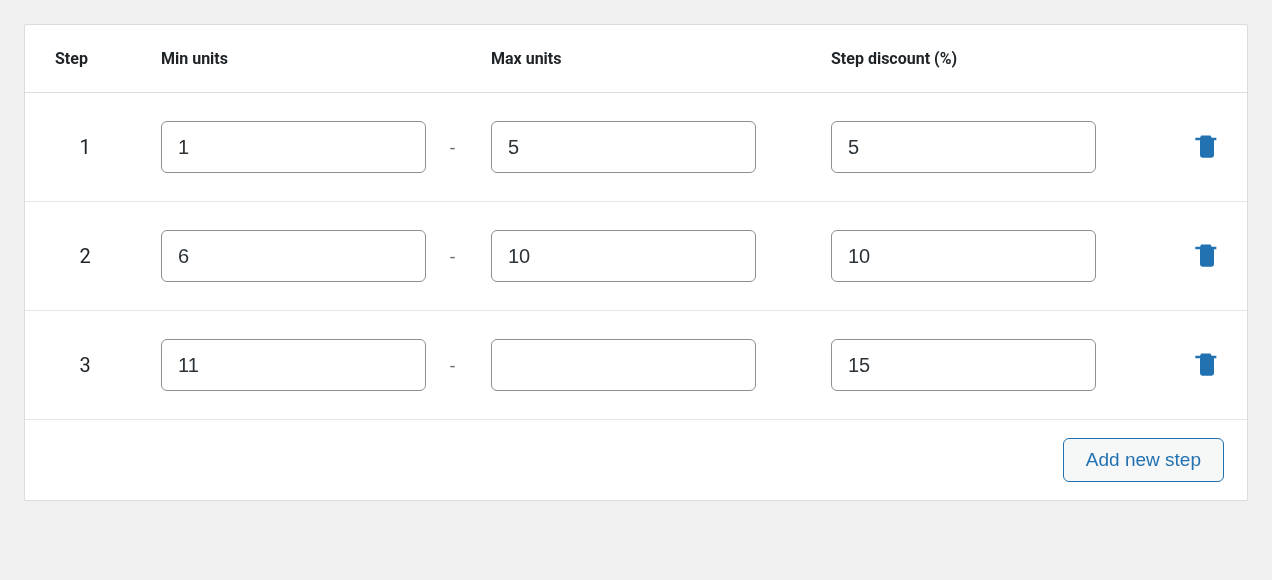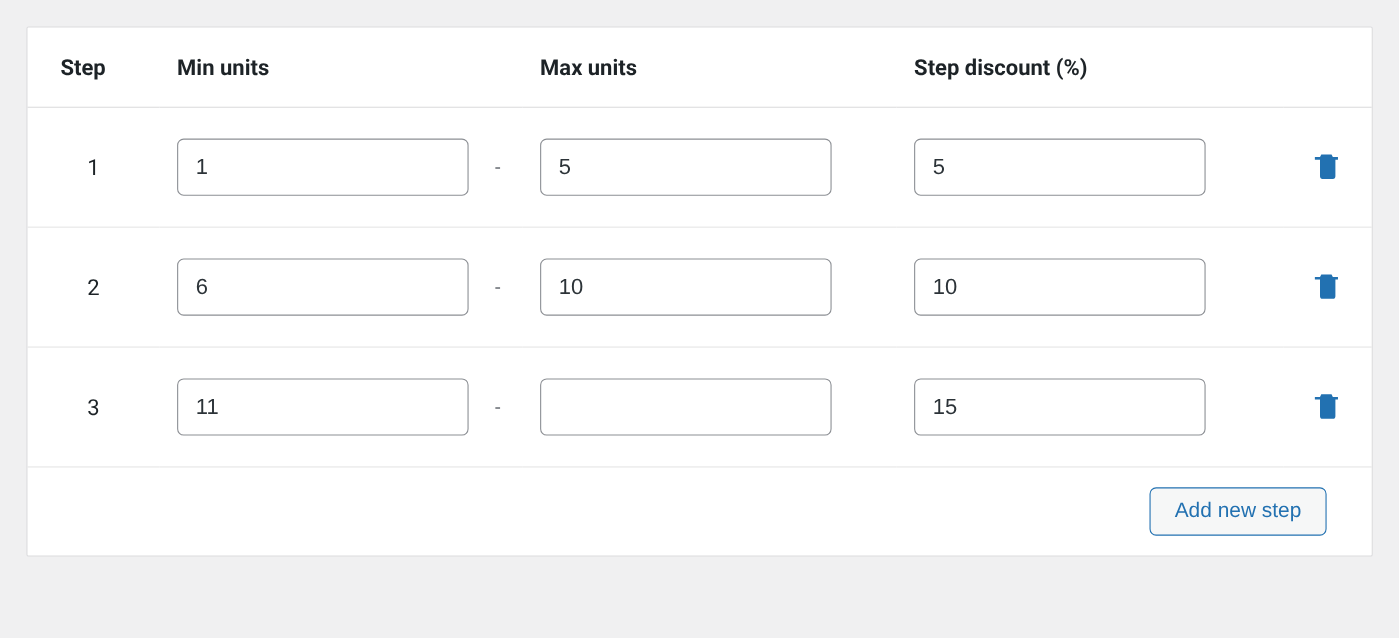--- a/index.html
+++ b/index.html
@@ -17,21 +17,21 @@
       border: 1px solid #dcdcde;
       border-radius: 2px;
     }
     .table {
       width: 100%;
       border-collapse: collapse;
     }
     .thead-row th {
       text-align: left;
       font-weight: 700;
-      font-size: 20px;
+      font-size: 16px;
       color: #1d2327;
       padding: 24px 16px 24px 16px;
       border-bottom: 1px solid #dcdcde;
     }
     .th-step {
       width: 120px;
       padding-left: 30px !important;
     }
     .th-min {
       width: 330px;
@@ -99,21 +99,21 @@
       display: inline-flex;
       align-items: center;
       justify-content: center;
     }
     .delete-btn svg {
       width: 28px;
       height: 28px;
       fill: #2271b1;
     }
     .footer-row td {
-      padding: 18px 41px;
+      padding: 18px 23px;
       text-align: right;
     }
     .add-btn {
       background: #f6f7f7;
       border: 1px solid #2271b1;
       color: #2271b1;
       font-size: 19px;
       padding: 10px 22px;
       border-radius: 6px;
       cursor: pointer;

